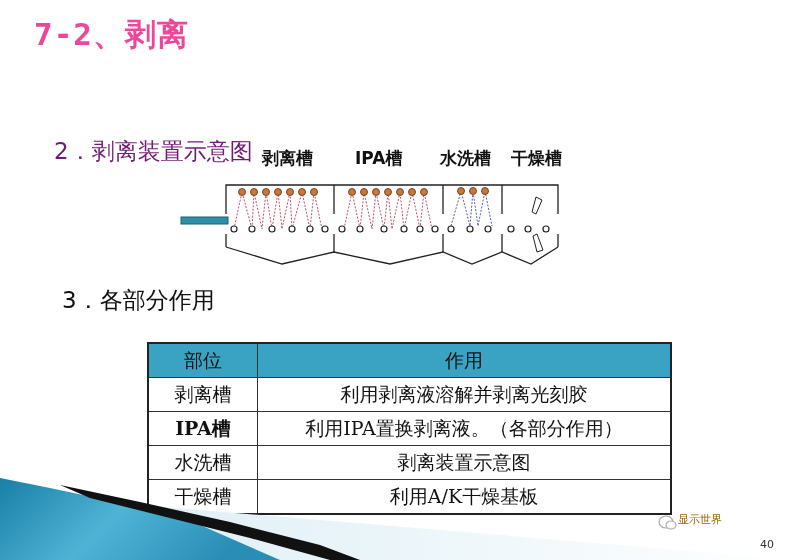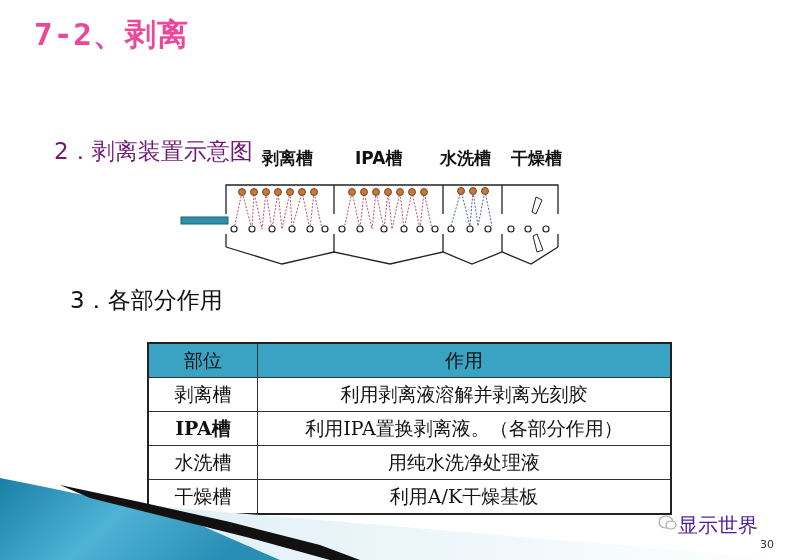--- a/index.html
+++ b/index.html
@@ -2,33 +2,33 @@
 <html><head>
 <meta charset="utf-8">
 <style>
   html, body { margin:0; padding:0; }
   body { width:800px; height:560px; background:#ffffff; position:relative; overflow:hidden;
          font-family:"DejaVu Sans","Liberation Sans",sans-serif; }
   .abs { position:absolute; }
   #title { left:34px; top:14px; font-size:31px; color:#ec4899; font-weight:bold; letter-spacing:1px;
            font-family:"DejaVu Sans Mono","Liberation Mono",monospace; }
   #sec2 { left:54px; top:92px; font-size:23px; color:#701a75;margin-top:44px; }
-  #sec3 { left:70px; top:285px; font-size:23px; color:#111; }
+  #sec3 { left:62px; top:285px; font-size:23px; color:#111; }
   .tank-label { top:147px; font-size:17px; font-weight:bold; color:#111; white-space:nowrap; }
   #diagram { left:170px; top:175px; }
   table#roles { position:absolute; left:147px; top:342px; width:525px; border-collapse:collapse;
                 border:2px solid #222; font-family:"DejaVu Serif","Liberation Serif",serif; }
   #roles th, #roles td { border:1px solid #333; height:33px; padding:0; text-align:center;
                          font-size:19px; color:#111; font-weight:normal; }
   #roles th { background:#3aa3c4; }
   #roles td.col1 { width:108px; }
   #roles td.bold, #roles th.bold { font-weight:bold; }
   #roles tr { border-bottom:1px solid #888; }
   #swoosh { left:0; top:440px; }
-  #watermark { left:678px; top:512px; font-size:20px; color:#4c1d95; }
+  #watermark { left:678px; top:512px; font-size:11px; color:#a16207; }
   #wm-icon { left:658px; top:514px; }
   #page-num { left:760px; top:538px; font-size:11px; color:#333; }
 </style>
 </head>
 <body>
 
 <div id="title" class="abs">7-2、剥离</div>
 
 <div id="sec2" class="abs">2．剥离装置示意图</div>
 
@@ -137,21 +137,21 @@
     <tr>
       <td class="col1">剥离槽</td>
       <td>利用剥离液溶解并剥离光刻胶</td>
     </tr>
     <tr>
       <td class="col1 bold">IPA槽</td>
       <td>利用IPA置换剥离液。（各部分作用）</td>
     </tr>
     <tr>
       <td class="col1">水洗槽</td>
-      <td>用纯水洗净处理液</td>
+      <td>剥离装置示意图</td>
     </tr>
     <tr>
       <td class="col1">干燥槽</td>
       <td>利用A/K干燥基板</td>
     </tr>
   </tbody>
 </table>
 
 <svg id="swoosh" class="abs" width="800" height="120" viewBox="0 440 800 120">
   <defs>
@@ -168,13 +168,13 @@
   <polygon points="0,478 60,492 140,505 800,560 0,560" fill="url(#lg)"></polygon>
   <polygon points="0,478 50,488 130,505 200,525 280,560 0,560" fill="url(#sg)"></polygon>
   <polygon points="60,485 140,502 230,522 320,545 360,560 330,560 250,538 170,518 90,498" fill="#111"></polygon>
 </svg>
 
 <svg id="wm-icon" class="abs" width="20" height="18" viewBox="0 0 20 18">
   <ellipse cx="8" cy="8" rx="7" ry="6" fill="none" stroke="#aaa" stroke-width="1.2"></ellipse>
   <ellipse cx="13" cy="11" rx="5" ry="4" fill="#fff" stroke="#aaa" stroke-width="1.2"></ellipse>
 </svg>
 <div id="watermark" class="abs">显示世界</div>
-<div id="page-num" class="abs">30</div>
+<div id="page-num" class="abs">40</div>
 
 </body></html>

